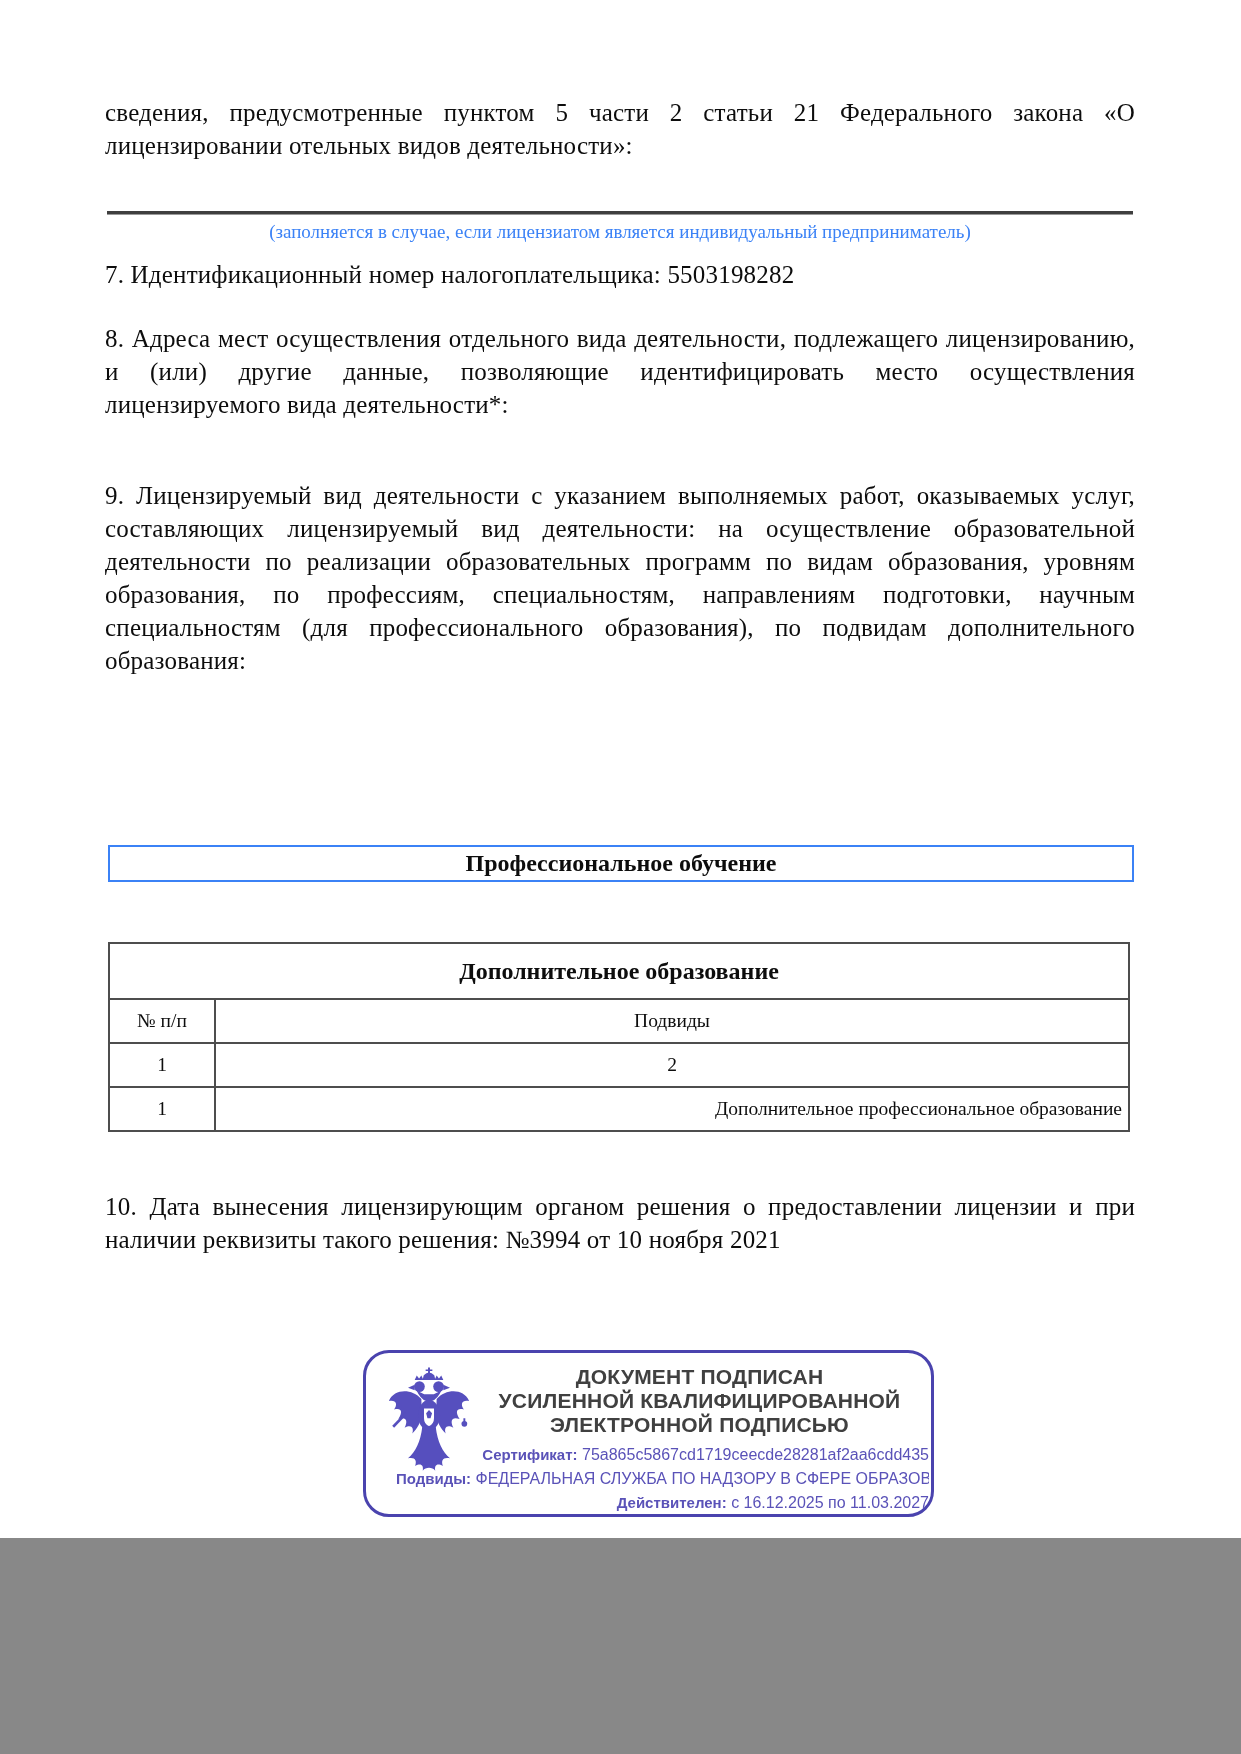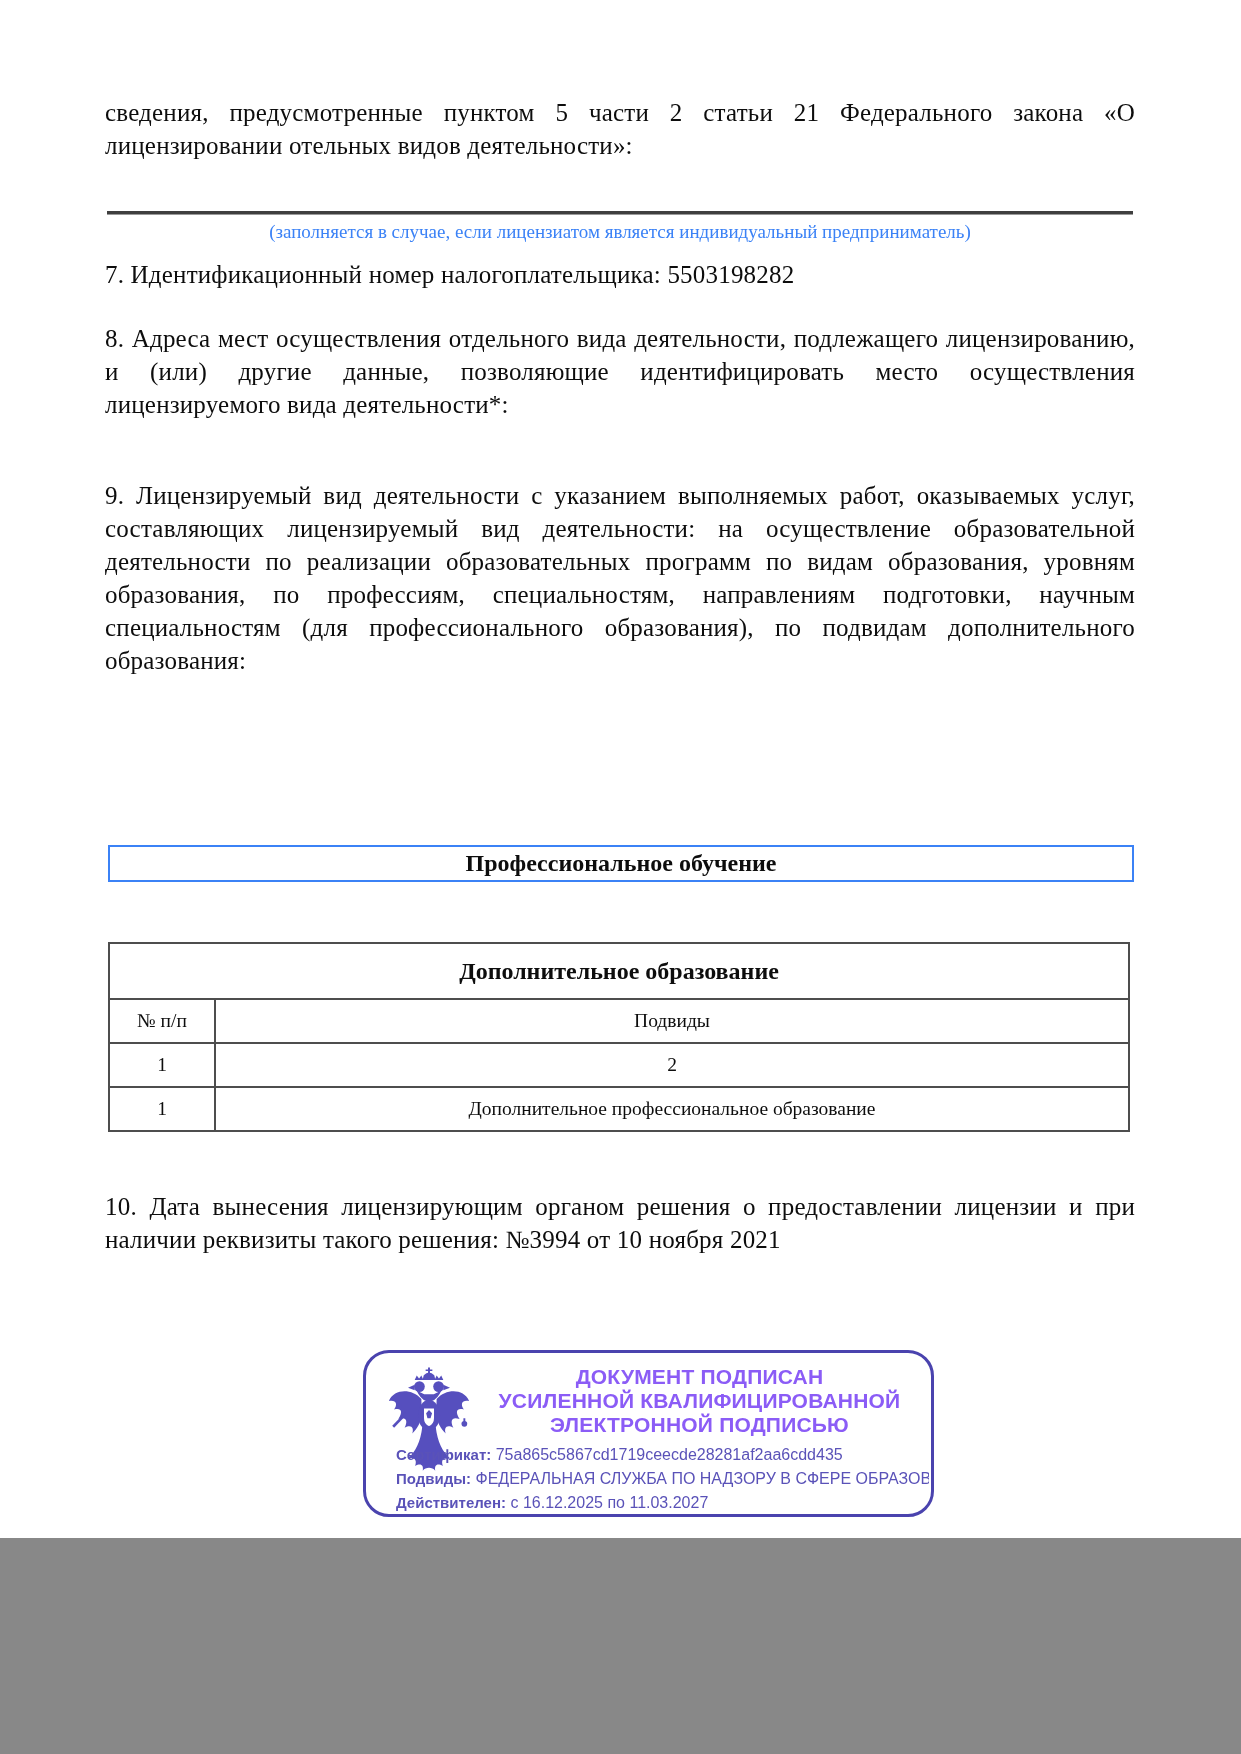--- a/index.html
+++ b/index.html
@@ -42,52 +42,52 @@
   }
   table.doc-table td{
     border:2px solid #4d4d4d;
     padding:10px 6px;
     vertical-align:middle;
   }
   td.tbl-title{
     text-align:center;font-weight:bold;font-size:24px;height:34px;
   }
   td.c-center{ text-align:center; }
-  td.c-left{ text-align:center; }
+  td.c-left{ text-align:right; }
   td.col-num{ width:92px; text-align:center; }
   .page-num{
     position:absolute;left:0;width:100%;top:1650px;
     text-align:center;font-size:24px;
   }
   
   .stamp{
     position:absolute;left:363px;top:1350px;width:565px;height:161px;
     border:3px solid #4a43ae;border-radius:26px;
     background:#fff;
     font-family:"Liberation Sans","DejaVu Sans",sans-serif;
     overflow:hidden;
   }
   .stamp-emblem{
     position:absolute;left:20px;top:14px;width:86px;height:108px;
   }
   .stamp-title{
     position:absolute;left:112px;right:10px;top:12px;
     text-align:center;
     font-weight:bold;font-size:21px;line-height:24px;
-    color:#8b5cf6;
+    color:#404040;
     letter-spacing:0.2px;
     white-space:nowrap;
   }
   .stamp-info{
     position:absolute;left:30px;top:90px;right:2px;
     font-size:16px;line-height:24px;color:#5a52b8;
     white-space:nowrap;overflow:hidden;
   }
   .stamp-info .lbl{ font-size:15px;font-weight:bold; }
-  .info-row{ white-space:nowrap;overflow:hidden; }
+  .info-row{ white-space:nowrap;overflow:hidden;text-align:right; }
 </style>
 </head>
 <body>
 
 <div class="page">
 
   <div class="para" style="top:96px;">сведения, предусмотренные пунктом 5 части 2 статьи 21 Федерального закона «О лицензировании отельных видов деятельности»:</div>
 
   <div class="hr-line" style="top:211px;"></div>
 

